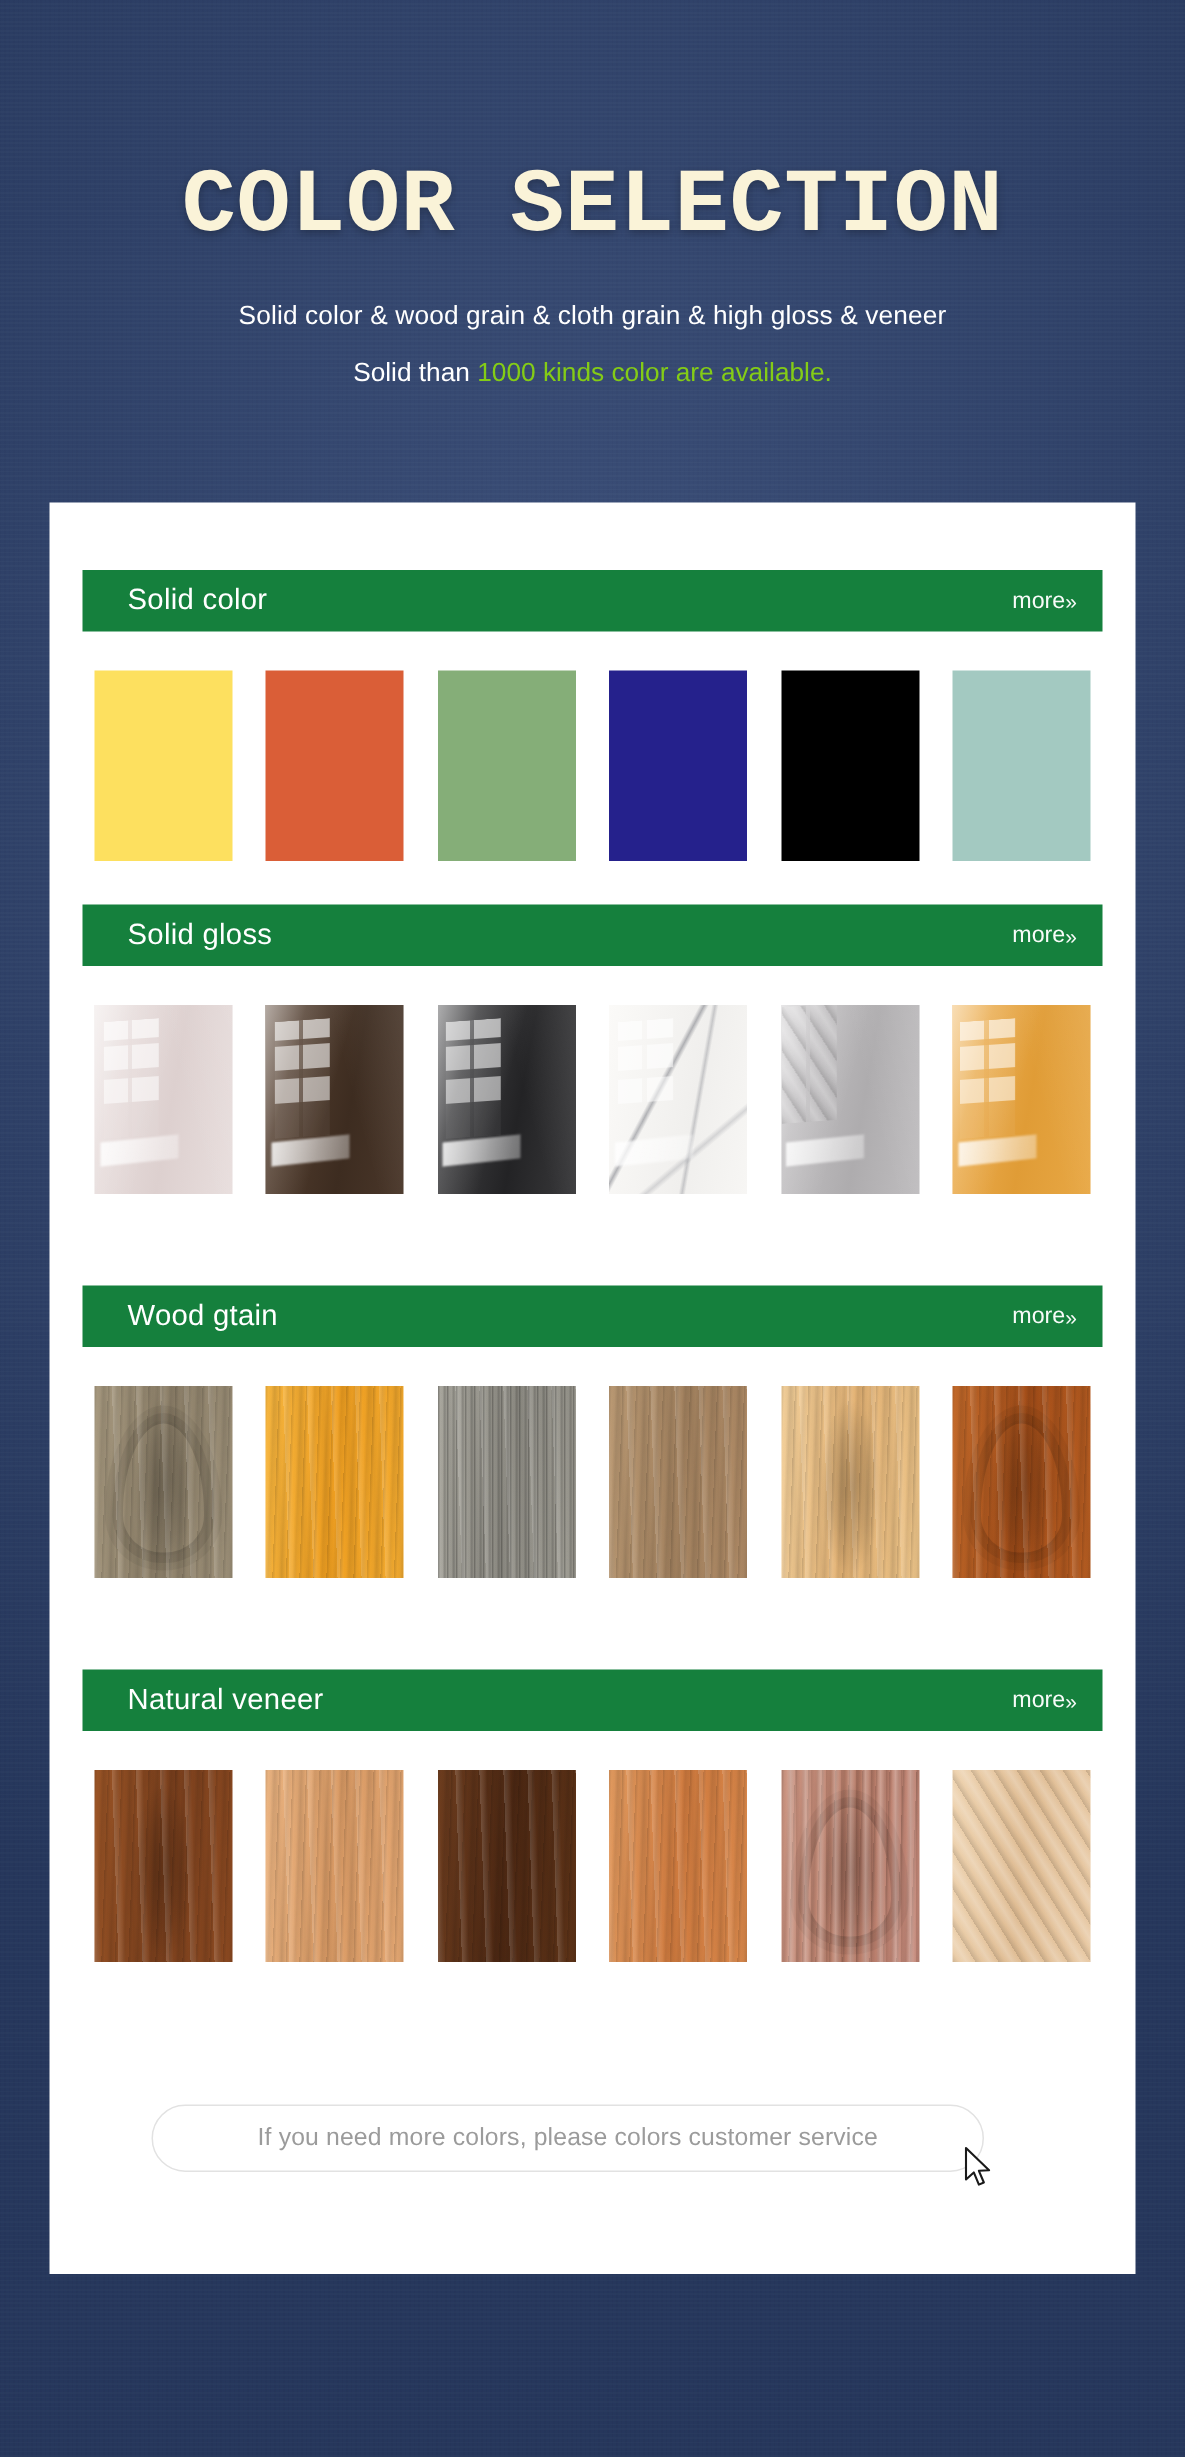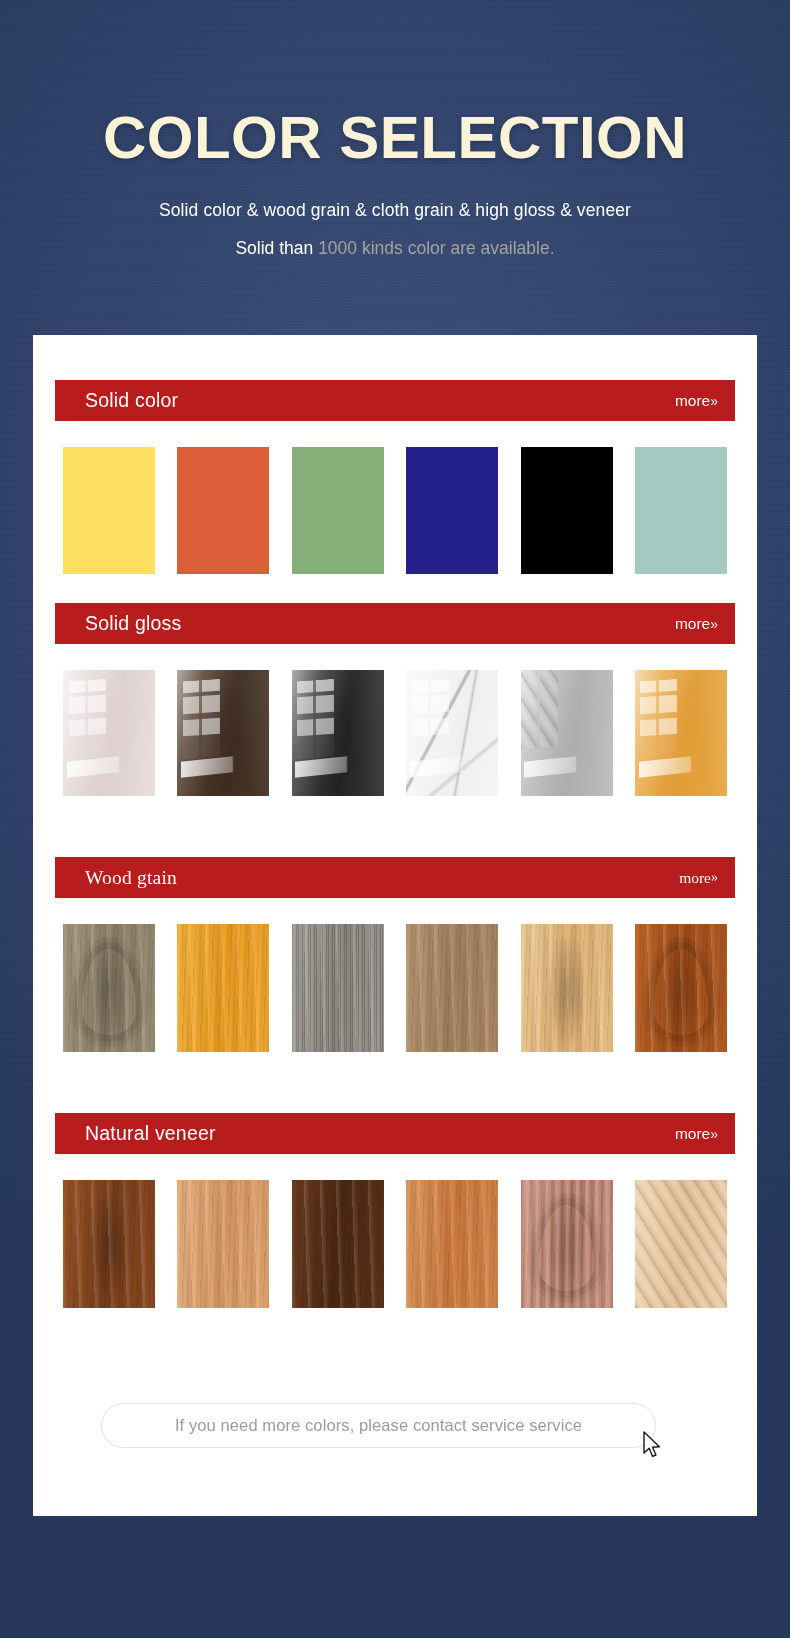--- a/index.html
+++ b/index.html
@@ -43,48 +43,49 @@
     z-index: 3;
   }
   .title {
     margin-top: 108px;
     font-size: 60px;
     font-weight: bold;
     letter-spacing: 0.5px;
     color: #faf3d8;
     line-height: 1;
     text-shadow: 0 2px 6px rgba(0,0,0,0.25);
+    font-family: Liberation Mono, monospace;
   }
   .subtitle {
     margin-top: 32px;
     font-size: 17.5px;
     color: #ffffff;
     letter-spacing: .1px;
   }
   .subtitle2 {
     margin-top: 17px;
     font-size: 17.5px;
     color: #ffffff;
   }
-  .hl { color: #a3a3a3; }
+  .hl { color: #84cc16; }
 
   
   .card {
     position: absolute;
     left: 33px; top: 335px;
     width: 724px; height: 1181px;
     background: #ffffff;
     z-index: 4;
   }
 
   .section { position: absolute; left: 22px; width: 680px; }
 
   .secbar {
     height: 41px;
-    background: #b91c1c;
+    background: #15803d;
     display: flex;
     align-items: center;
     justify-content: space-between;
     padding: 0 18px 0 30px;
   }
   .secbar-title {
     color: #ffffff;
     font-size: 19.5px;
     font-weight: 400;
     letter-spacing: .2px;
@@ -295,21 +296,21 @@
         </div>
       <div class="swatch gloss diag" style="background:linear-gradient(100deg,#c9c7c9,#aeacae 58%,#bfbdbf);">
           <i class="band"></i>
         </div>
       <div class="swatch gloss" style="background:linear-gradient(100deg,#f0b45a,#e09c36 55%,#e8a845);">
           <i class="band"></i>
         </div>
     </div>
   </div>
 
-  <div class="section" style="top:522px;font-family:Liberation Serif, serif;">
+  <div class="section" style="top:522px;">
     <div class="secbar">
       <span class="secbar-title">Wood gtain</span>
       <span class="secbar-more">
         <span>more</span>
         <span class="chev">»</span>
       </span>
     </div>
     <div class="swatch-row">
       <div class="swatch tall grain" style="background:linear-gradient(95deg,#a89a80,#8d8069 50%,#9e9179);">
           <i class="cathedral"></i>
@@ -345,19 +346,19 @@
       <div class="swatch tall grain" style="background:linear-gradient(95deg,#e19a5f,#cf7a3e 50%,#d9884b);"></div>
       <div class="swatch tall grain ribbon" style="background:linear-gradient(95deg,#cd9683,#b67a66 50%,#c4897a);">
           <i class="cathedral"></i>
           <i class="arc"></i>
         </div>
       <div class="swatch tall diag" style="background:linear-gradient(95deg,#eed3b0,#dfbc93 50%,#e8c9a4);"></div>
     </div>
   </div>
 
   <div class="contact">
-    <span class="contact-text">If you need more colors, please contact service service</span>
+    <span class="contact-text">If you need more colors, please colors customer service</span>
   </div>
 
   <svg class="cursor" viewBox="0 0 22 30">
     <path d="M2 1 L2 22 L7.2 17.3 L10.6 25.4 L13.9 24.0 L10.6 16.2 L17.4 15.8 Z" fill="#ffffff" stroke="#1a1a1a" stroke-width="1.4" stroke-linejoin="round"></path>
   </svg>
 </div>
 
 </body></html>

